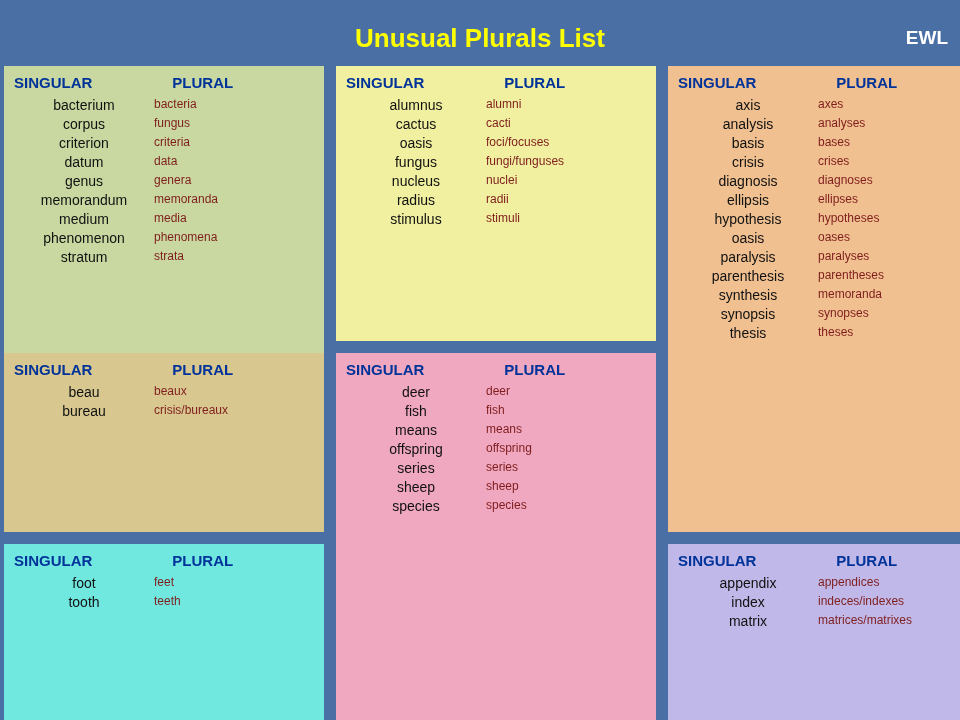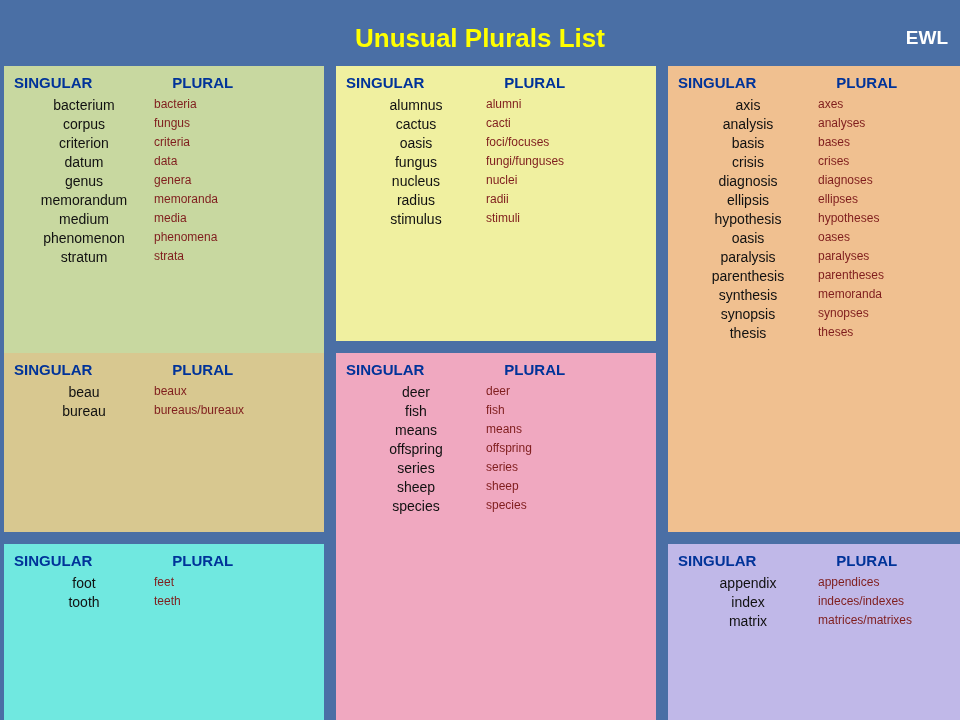--- a/index.html
+++ b/index.html
@@ -225,21 +225,21 @@
       <div class="section-header">
         <span class="col-label">SINGULAR</span>
         <span class="col-label">PLURAL</span>
       </div>
       <div class="word-row">
         <span class="singular-col">beau</span>
         <span class="plural-col">beaux</span>
       </div>
       <div class="word-row">
         <span class="singular-col">bureau</span>
-        <span class="plural-col">bureaus/bureaux</span>
+        <span class="plural-col">crisis/bureaux</span>
       </div>
     </div>
     <div class="section sec-pink" style="grid-area: 2 / 2 / 4 / 3;">
       <div class="section-header">
         <span class="col-label">SINGULAR</span>
         <span class="col-label">PLURAL</span>
       </div>
       <div class="word-row">
         <span class="singular-col">deer</span>
         <span class="plural-col">deer</span>

